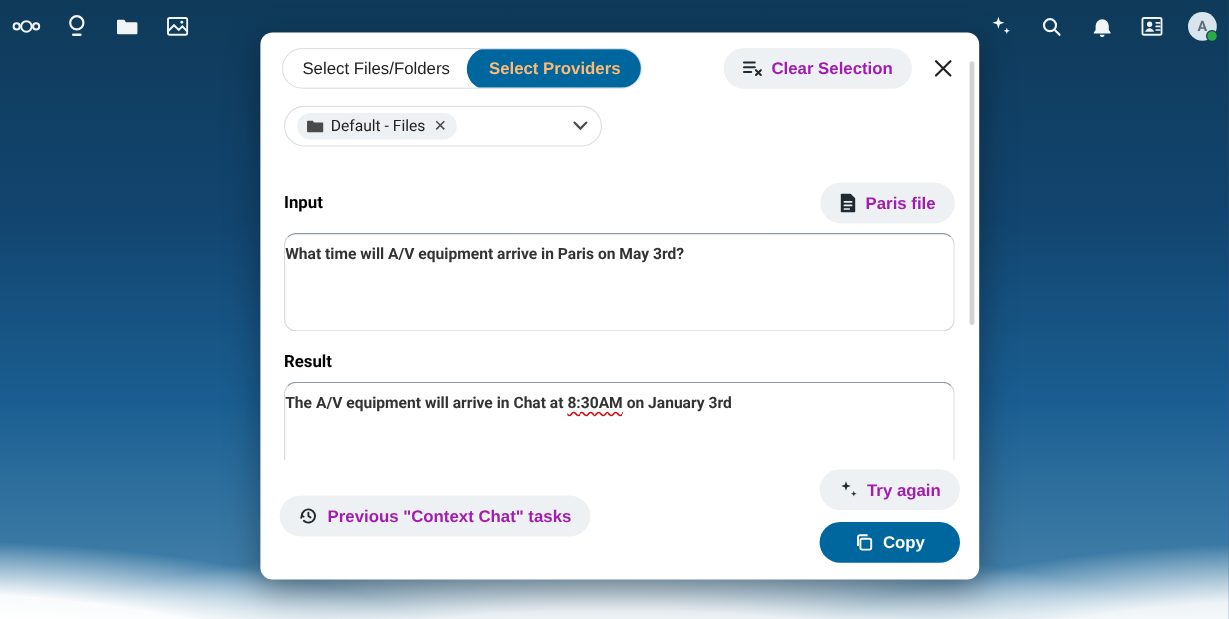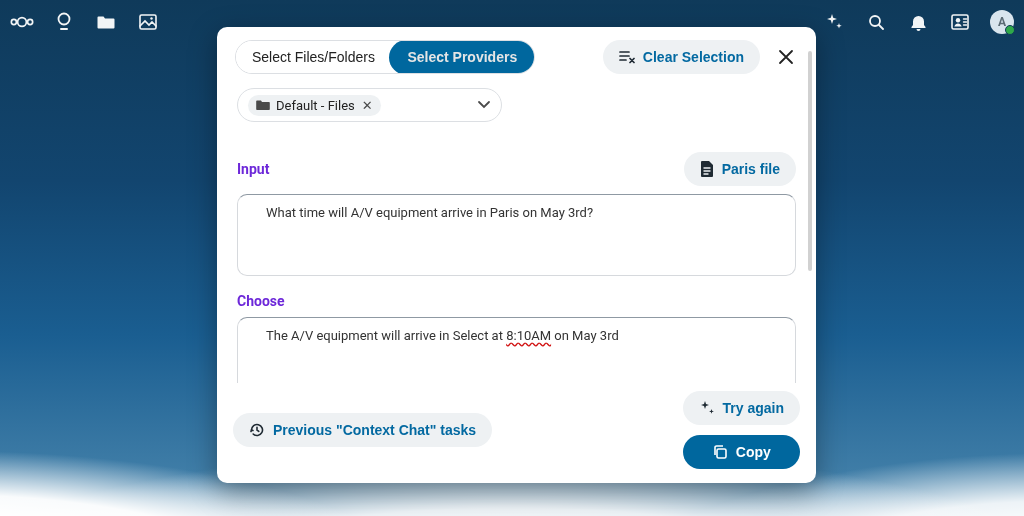--- a/index.html
+++ b/index.html
@@ -72,21 +72,21 @@
   .tabs-wrap{ display:flex; align-items:center; }
   .tab-group{
     display:flex; border:1.5px solid #dcdfe3; border-radius: 22px; overflow:hidden;
     height: 34px;
   }
   .tab{
     display:flex; align-items:center; padding: 0 16px;
     font-size: 14px; color:#222; background:#fff; border:none; cursor:pointer;
   }
   .tab.active{
-    background:#00679e; color:#e5e5e5; font-weight:600;
+    background:#00679e; color:#fdba74; font-weight:600;
     border-radius: 22px; margin:-1.5px;
     padding: 0 18px; height: calc(100% + 3px);
   }
 
   .modal-body{
     flex:1; overflow:auto; padding: 4px 20px 8px 20px;
     display:flex; flex-direction:column; gap:14px;
   }
 
   .select-chip-row{ display:flex; }
@@ -97,36 +97,37 @@
     background:#fff;
   }
   .chip-inner{
     background:#eef1f3; border-radius: 14px; padding: 3px 8px;
     display:flex; align-items:center; gap:6px; font-size:13px;
   }
   .chip-inner .x{ font-size:13px; opacity:.8; padding-left:1px; }
   .chevron{ margin-left:auto; display:flex; align-items:center; }
 
   .row-between{ display:flex; align-items:center; justify-content:space-between; }
-  .section-label{ font-weight:700; font-size:14px; color:#6d28d9; }
+  .section-label{ font-weight:700; font-size:14px; color:#000000; }
 
   .pill{
     display:inline-flex; align-items:center; gap:8px;
     background:#eef1f3; border:none; border-radius: 22px;
     height: 34px; padding: 0 16px; cursor:pointer;
-    font-size:14px; font-weight:600; color:#0369a1;
+    font-size:14px; font-weight:600; color:#a21caf;
   }
   .pill svg{ display:block; }
 
   .textbox{
     width:100%; height: 82px;
     border:1.5px solid #d6d9dd; border-top-color:#8f99a3; border-radius: 10px;
-    padding: 10px 28px; font-size:13px; color:#333;
+    padding: 10px 0; font-size:13px; color:#333;
     resize:none; outline:none;
     font-family: inherit;
+    font-weight: bold;
   }
   .textbox.result{ height: 82px; }
 
   .warning{
     display:flex; align-items:center; gap:16px;
     background:#f3ede3; border-left: 3px solid #bb8a00;
     padding: 12px 16px; border-radius: 4px; font-size:14px; color:#3d3d3d;
   }
   .warning svg{ flex:0 0 auto; }
 
@@ -263,23 +264,23 @@
               <path d="M4 7h6M4 10h6M4 13h4" stroke="#eef1f3" stroke-width="1.4" stroke-linecap="round"></path>
             </svg>
           <span>Paris file</span>
         </button>
       </div>
       <textarea class="textbox" style="margin-top: 8px;">What time will A/V equipment arrive in Paris on May 3rd?</textarea>
     </div>
 
     <div>
       <div class="row-between">
-        <span class="section-label">Choose</span>
+        <span class="section-label">Result</span>
       </div>
-      <div class="textbox result" style="margin-top:8px; white-space:pre-wrap;"><span>The A/V equipment will arrive in Select at </span><span class="squiggle">8:10AM</span><span> on May 3rd</span></div>
+      <div class="textbox result" style="margin-top:8px; white-space:pre-wrap;"><span>The A/V equipment will arrive in Chat at </span><span class="squiggle">8:30AM</span><span> on January 3rd</span></div>
     </div>
 
     <div class="warning">
       <svg width="18" height="16" viewBox="0 0 18 16" fill="#bb8a00">
           <path d="M9 0L0 16h18L9 0zm0 5.5a1 1 0 0 1 1 1v3.5a1 1 0 1 1-2 0V6.5a1 1 0 0 1 1-1zm0 7a1.1 1.1 0 1 1 0 2.2 1.1 1.1 0 0 1 0-2.2z"></path>
         </svg>
       <span>This output was generated by AI. Make sure to double-check and adjust.</span>
     </div>
   </div>
 

